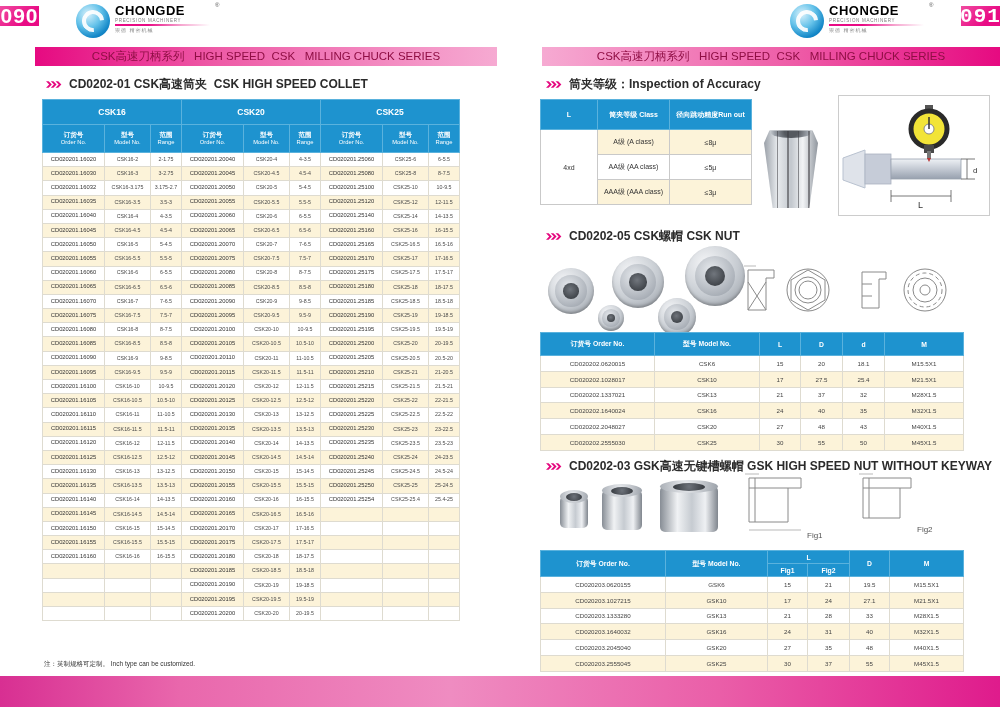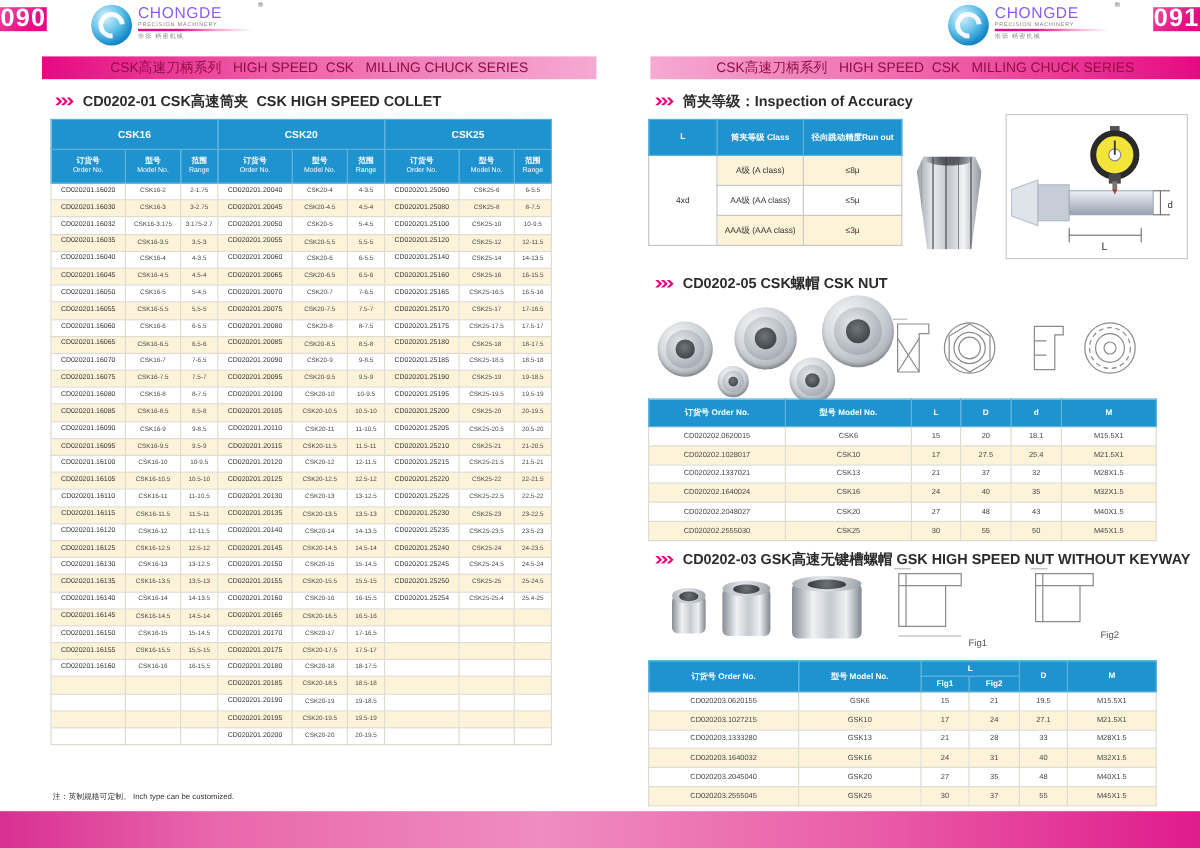--- a/index.html
+++ b/index.html
@@ -5,30 +5,30 @@
   html,body{margin:0;padding:0;}
   body{width:1000px;height:707px;position:relative;background:#fff;
        font-family:"Liberation Sans",sans-serif;overflow:hidden;color:#333;}
   .abs{position:absolute;}
 
   
   .pagenum{width:39px;height:20px;display:flex;align-items:center;justify-content:center;
     background:linear-gradient(135deg,#f04ba0 0%,#e90b85 70%);color:#fff;font-size:21px;
     font-weight:bold;letter-spacing:1px;}
   #pn-left{left:0;top:6px;}
-  #pn-right{left:961px;top:6px;}
+  #pn-right{left:961px;top:6px;font-family:Liberation Mono, monospace;}
 
   
   .logo{display:flex;gap:5px;align-items:flex-start;}
   .globe{width:34px;height:34px;border-radius:50%;position:relative;flex:none;
     background:radial-gradient(circle at 35% 30%,#d9f1fb 0%,#66c3ea 40%,#1488c8 72%,#0a64a8 100%);}
   .globe::after{content:"";position:absolute;inset:6px;border:4px solid #fff;border-radius:50%;
     border-right-color:transparent;transform:rotate(40deg);opacity:.92;}
   .logo-reg{font-size:6px;color:#555;margin-top:-2px;}
-  .logo-name{font-size:13px;font-weight:normal;color:#8b5cf6;letter-spacing:.5px;line-height:1;}
+  .logo-name{font-size:13px;font-weight:bold;color:#000000;letter-spacing:.5px;line-height:1;}
   .logo-sub{font-size:4.5px;color:#7d7d7d;letter-spacing:.7px;margin-top:1px;}
   .logo-line{height:2px;width:95px;margin-top:1px;
     background:linear-gradient(90deg,#e90b85 0 35%,#f6a7d0 70%,rgba(246,167,208,0));}
   .logo-cn{font-size:5px;color:#8a8a8a;margin-top:1px;letter-spacing:1px;}
   #logo-left{left:76px;top:4px;}
   #logo-right{left:790px;top:4px;}
 
   
   .series-bar{height:19px;display:flex;align-items:center;justify-content:center;}
   #bar-left{left:35px;top:47px;width:462px;

